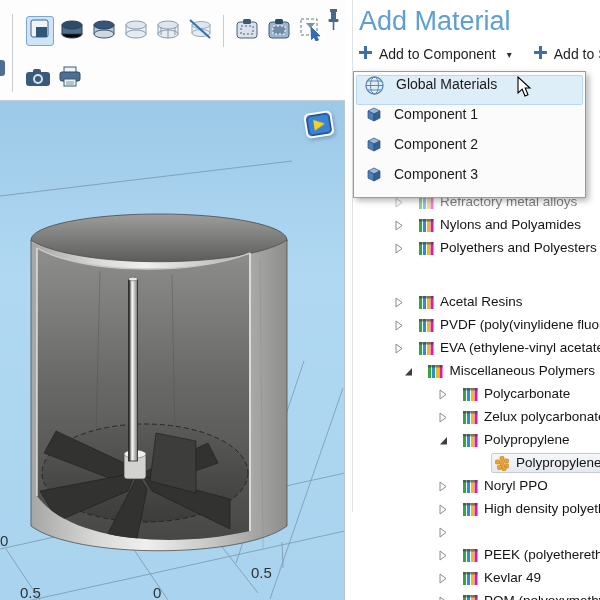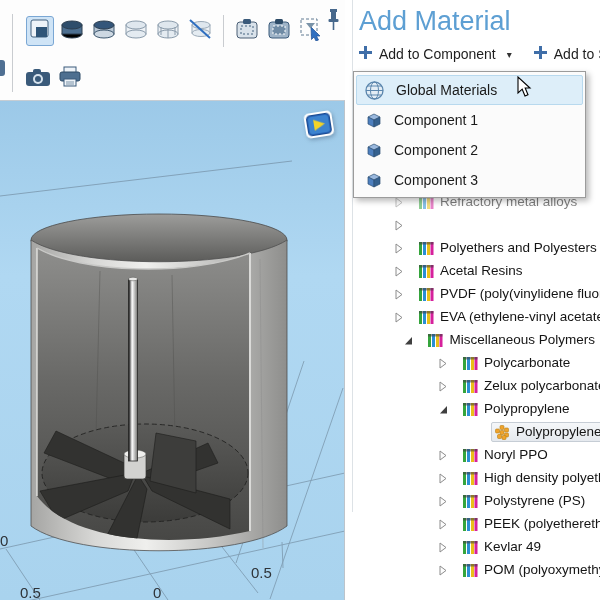--- a/index.html
+++ b/index.html
@@ -33,21 +33,21 @@
            border-left:1px solid #dde2e6; }
   #panel-title { position:absolute; left:6px; top:6px; font-size:27px; color:#5d9fd3; white-space:nowrap; }
   #btnrow { position:absolute; left:6px; top:46px; display:flex; align-items:center; gap:22px;
             white-space:nowrap; width:260px; overflow:hidden; }
   .abtn { display:inline-flex; align-items:center; gap:7px; font-size:14px; color:#1e1e1e; }
   .abtn .dd { font-size:10px; color:#333; margin-left:4px; }
 
   
   #dropdown { position:absolute; left:0; top:71px; width:233px; height:127px; background:#fbfbfb;
     border:1px solid #9b9b9b; z-index:10; box-shadow:3px 3px 6px rgba(0,0,0,.28); padding-top:3px; }
-  .ditem { height:30px; display:flex; align-items:center; gap:12px; padding-left:8px;
+  .ditem { height:30px; display:flex; gap:12px; padding-left:8px;
            font-size:14px; color:#1a1a1a; border:1px solid transparent; margin:0 2px; }
   .ditem.hl { background:#ddeef9; border-color:#b8d9ee; border-radius:2px; }
 
   
   #tree { position:absolute; left:0; top:190px; width:248px; }
   .trow { height:23px; display:flex; align-items:center; white-space:nowrap; overflow:hidden; }
   .trow.dim { opacity:.55; }
   .tw { width:14px; height:16px; flex:0 0 14px; margin-right:8px; display:flex; align-items:center; }
   .tw.none { visibility:hidden; }
   .ticon { width:16px; height:16px; flex:0 0 16px; margin-right:6px; }
@@ -325,39 +325,49 @@
             </svg></span>
           <span class="tlabel">Refractory metal alloys</span>
         </span>
       </div>
       <div class="trow" style="padding-left: 40px;">
         <span class="tw">
           <svg width="12" height="14">
             <polygon points="3,3 9,7.5 3,12" fill="#fdfdfd" stroke="#8c8c8c"></polygon>
           </svg>
         </span>
+        <span class="inner">
+          <span class="ticon"><svg width="16" height="16">
+              <rect x="1" y="2" width="3" height="13" fill="#35a53c"></rect>
+              <rect x="5" y="2" width="3" height="13" fill="#2a8fd4"></rect>
+              <rect x="9" y="2" width="3" height="13" fill="#e9c019"></rect>
+              <rect x="12.5" y="2" width="3" height="13" fill="#d6219c"></rect>
+              <rect x="1" y="2" width="14.5" height="2.5" fill="#3c3c3c" opacity="0.55"></rect>
+            </svg></span>
+          <span class="tlabel">Nylons and Polyamides</span>
+        </span>
       </div>
       <div class="trow" style="padding-left: 40px;">
         <span class="tw">
           <svg width="12" height="14">
             <polygon points="3,3 9,7.5 3,12" fill="#fdfdfd" stroke="#8c8c8c"></polygon>
           </svg>
         </span>
         <span class="inner">
           <span class="ticon"><svg width="16" height="16">
               <rect x="1" y="2" width="3" height="13" fill="#35a53c"></rect>
               <rect x="5" y="2" width="3" height="13" fill="#2a8fd4"></rect>
               <rect x="9" y="2" width="3" height="13" fill="#e9c019"></rect>
               <rect x="12.5" y="2" width="3" height="13" fill="#d6219c"></rect>
               <rect x="1" y="2" width="14.5" height="2.5" fill="#3c3c3c" opacity="0.55"></rect>
             </svg></span>
           <span class="tlabel">Polyethers and Polyesters</span>
         </span>
       </div>
-      <div class="trow" style="padding-left: 40px;">
+      <div class="trow" style="padding-left: 40px; margin-top: 31px;">
         <span class="tw">
           <svg width="12" height="14">
             <polygon points="3,3 9,7.5 3,12" fill="#fdfdfd" stroke="#8c8c8c"></polygon>
           </svg>
         </span>
         <span class="inner">
           <span class="ticon"><svg width="16" height="16">
               <rect x="1" y="2" width="3" height="13" fill="#35a53c"></rect>
               <rect x="5" y="2" width="3" height="13" fill="#2a8fd4"></rect>
               <rect x="9" y="2" width="3" height="13" fill="#e9c019"></rect>
@@ -519,30 +529,20 @@
             </svg></span>
           <span class="tlabel">High density polyethylene</span>
         </span>
       </div>
       <div class="trow" style="padding-left: 84px;">
         <span class="tw">
           <svg width="12" height="14">
             <polygon points="3,3 9,7.5 3,12" fill="#fdfdfd" stroke="#8c8c8c"></polygon>
           </svg>
         </span>
-        <span class="inner">
-          <span class="ticon"><svg width="16" height="16">
-              <rect x="1" y="2" width="3" height="13" fill="#35a53c"></rect>
-              <rect x="5" y="2" width="3" height="13" fill="#2a8fd4"></rect>
-              <rect x="9" y="2" width="3" height="13" fill="#e9c019"></rect>
-              <rect x="12.5" y="2" width="3" height="13" fill="#d6219c"></rect>
-              <rect x="1" y="2" width="14.5" height="2.5" fill="#3c3c3c" opacity="0.55"></rect>
-            </svg></span>
-          <span class="tlabel">Polystyrene (PS)</span>
-        </span>
       </div>
       <div class="trow" style="padding-left: 84px;">
         <span class="tw">
           <svg width="12" height="14">
             <polygon points="3,3 9,7.5 3,12" fill="#fdfdfd" stroke="#8c8c8c"></polygon>
           </svg>
         </span>
         <span class="inner">
           <span class="ticon"><svg width="16" height="16">
               <rect x="1" y="2" width="3" height="13" fill="#35a53c"></rect>

